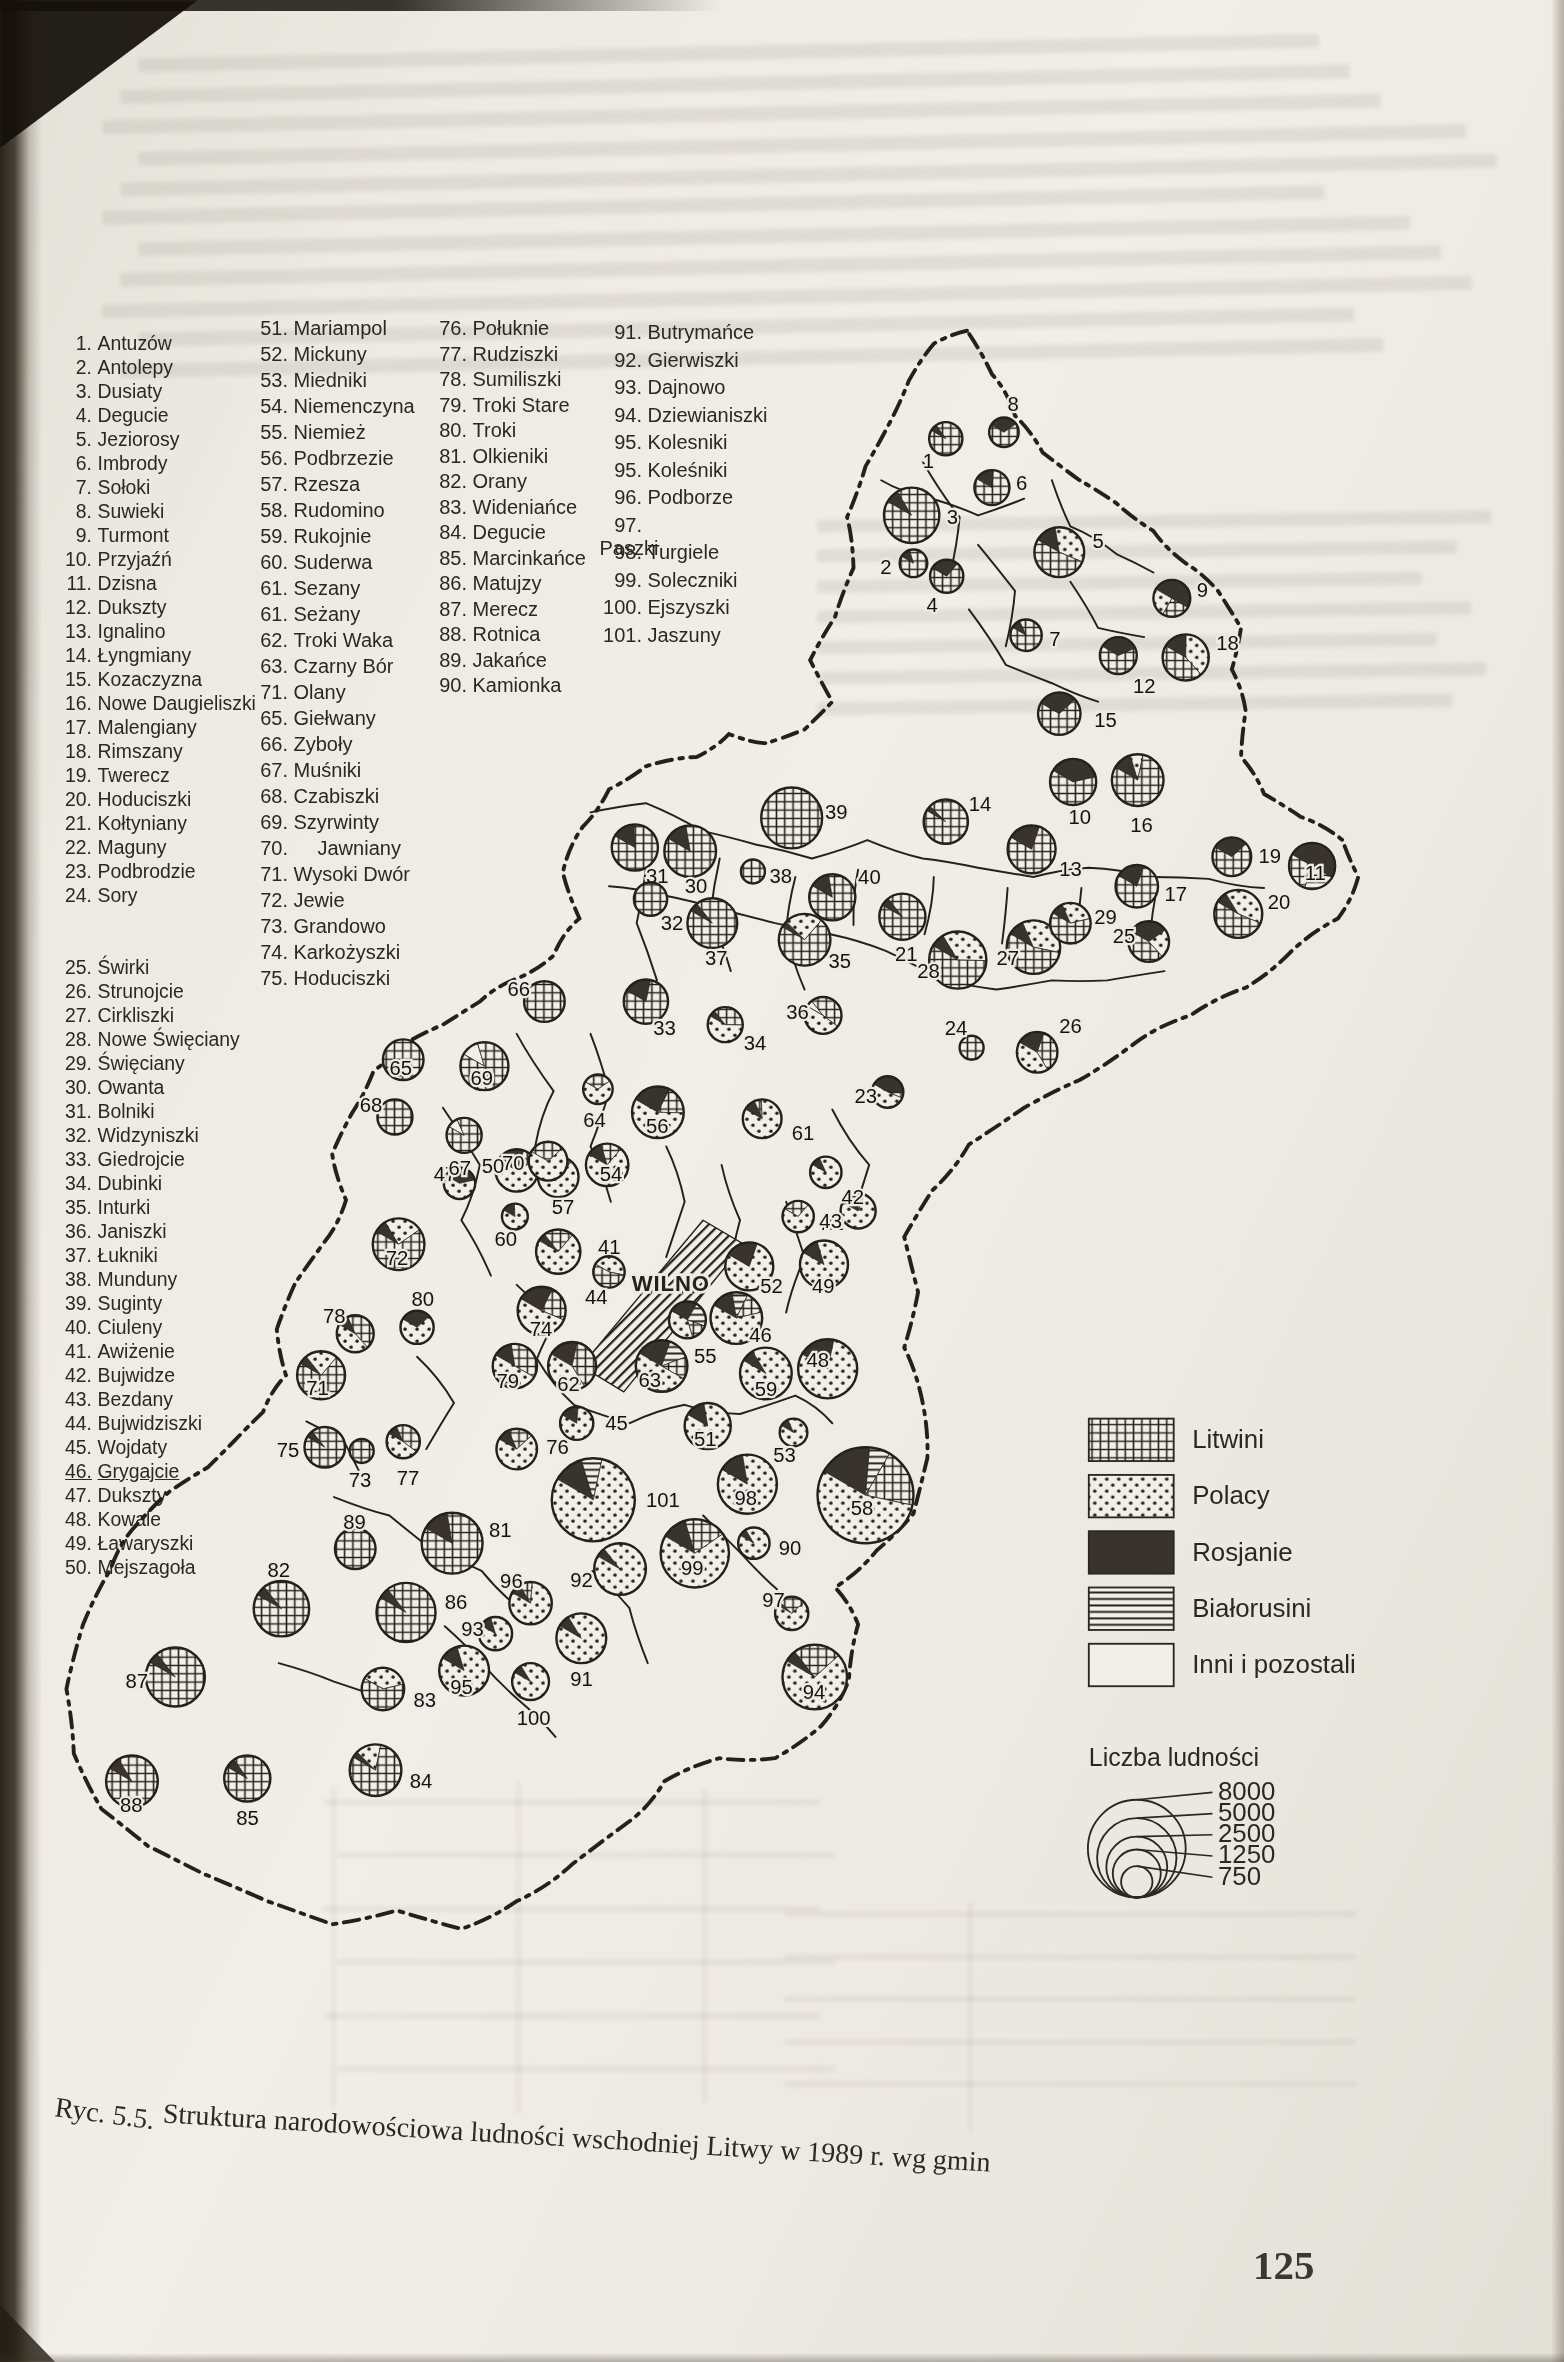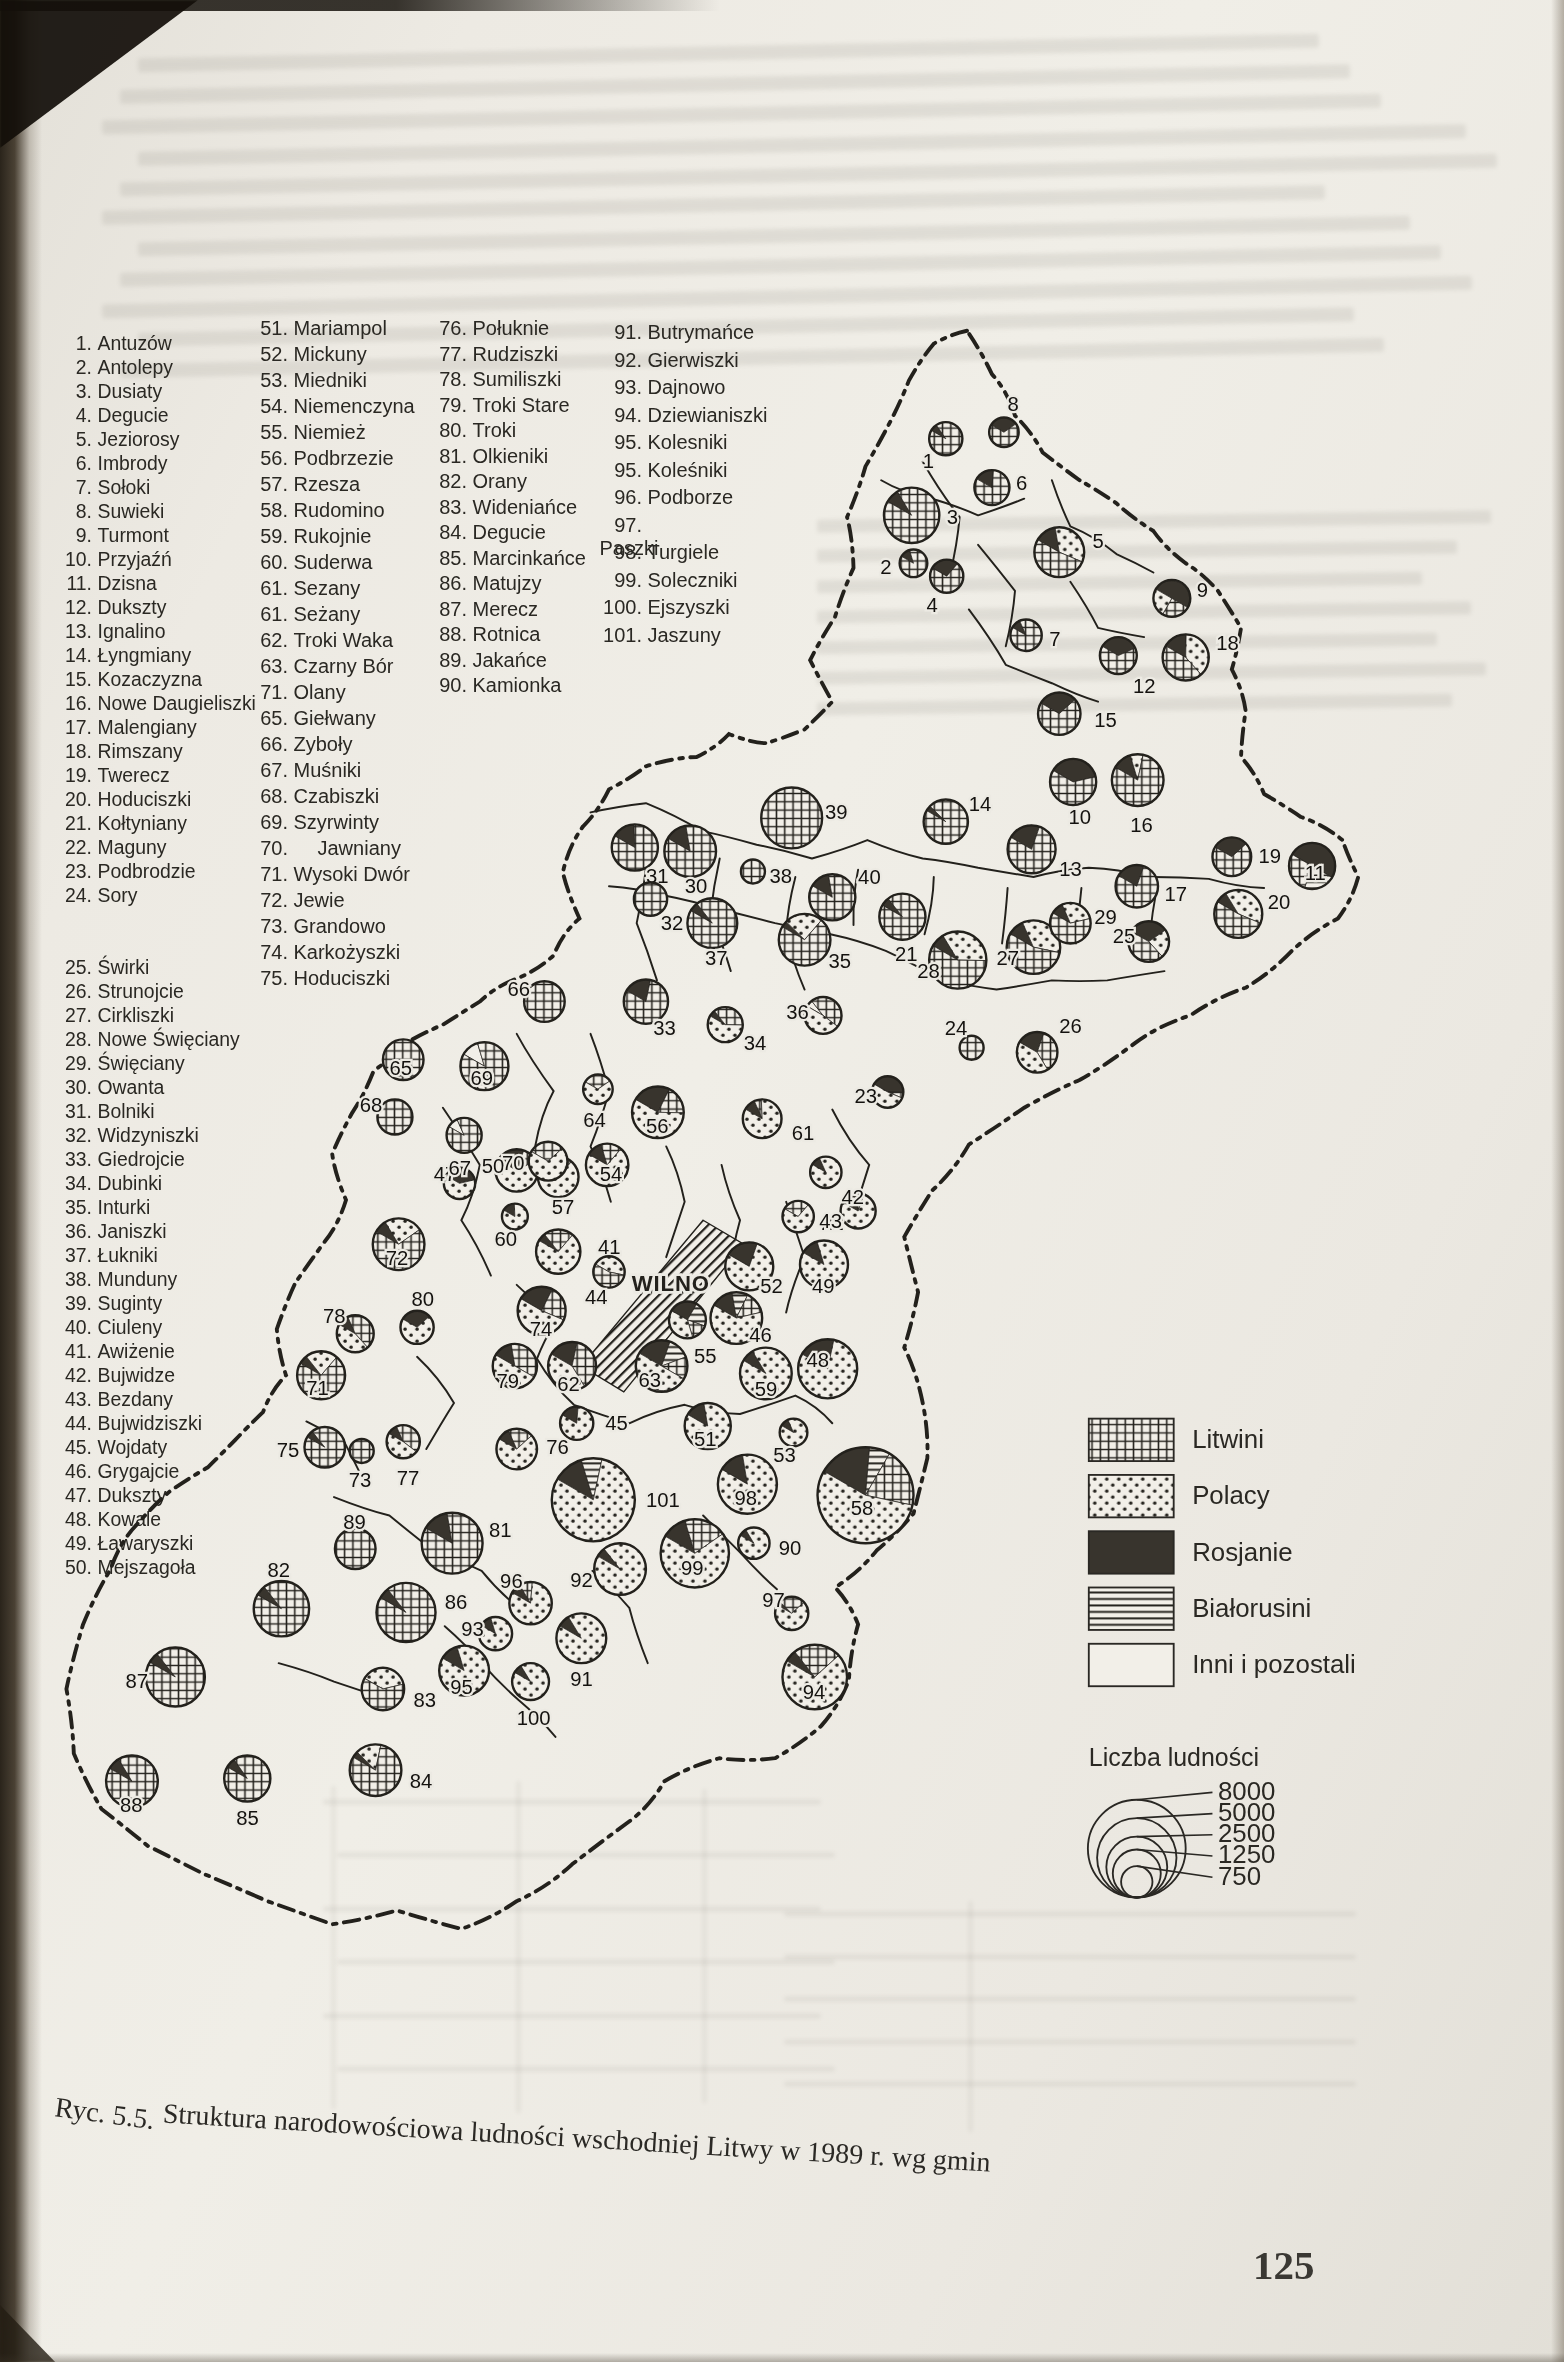--- a/index.html
+++ b/index.html
@@ -238,21 +238,21 @@
         <span class="nam">Bezdany</span>
       </div>
       <div class="list-item" style="height: 24px;">
         <span class="num" style="width: 33px;">44.</span>
         <span class="nam">Bujwidziszki</span>
       </div>
       <div class="list-item" style="height: 24px;">
         <span class="num" style="width: 33px;">45.</span>
         <span class="nam">Wojdaty</span>
       </div>
-      <div class="list-item" style="height: 24px;">
+      <div class="list-item" style="height: 24px; text-decoration: underline;">
         <span class="num" style="width: 33px;">46.</span>
         <span class="nam">Grygajcie</span>
       </div>
       <div class="list-item" style="height: 24px;">
         <span class="num" style="width: 33px;">47.</span>
         <span class="nam">Dukszty</span>
       </div>
       <div class="list-item" style="height: 24px;">
         <span class="num" style="width: 33px;">48.</span>
         <span class="nam">Kowale</span>

